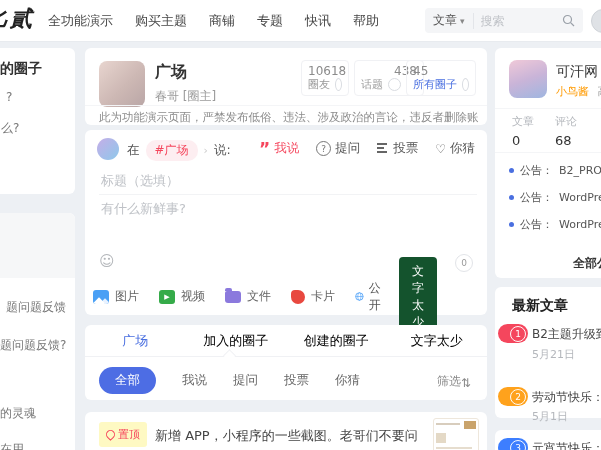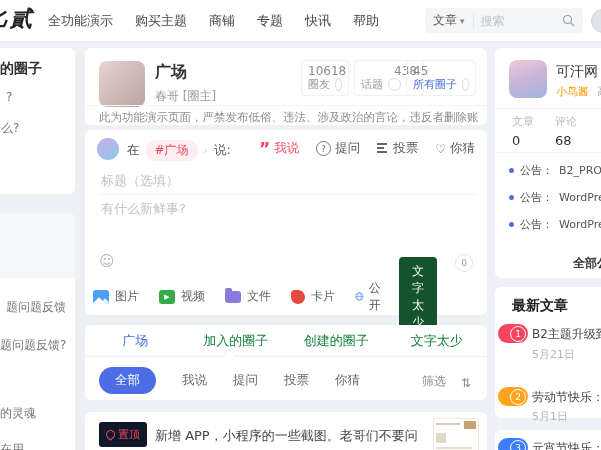--- a/index.html
+++ b/index.html
@@ -75,30 +75,30 @@
   .ic-file{width:16px;height:12px;background:#8b79dd;border-radius:2px 3px 3px 3px;position:relative;}
   .ic-file::before{content:"";position:absolute;left:0;top:-3px;width:7px;height:3px;background:#8b79dd;border-radius:2px 2px 0 0;}
   .ic-card{width:14px;height:14px;background:#e8483f;border-radius:4px 7px 7px 7px;}
   .cright{margin-left:auto;display:flex;align-items:center;gap:14px;}
   .pubbtn{background:#14532d;color:#fff;font-size:12px;border:0;border-radius:4px;padding:6px 13px;cursor:pointer;font-family:inherit;}
   .pub{display:flex;align-items:center;gap:5px;font-size:12px;color:#555;}
 
   
   .tcard{left:85px;top:325px;width:402px;height:75px;}
   .tabs{position:absolute;left:0;top:0;width:402px;height:31px;display:flex;border-bottom:1px solid #f0f1f4;}
-  .tab{flex:1;display:flex;align-items:center;justify-content:center;font-size:13px;color:#15803d;cursor:pointer;}
+  .tab{flex:1;display:flex;align-items:center;justify-content:center;font-size:13px;color:#000000;cursor:pointer;}
   .tab.active{color:#4a6fe0;}
   .tabcaret{position:absolute;left:140px;top:26px;width:8px;height:8px;background:#fff;border-left:1px solid #f0f1f4;border-top:1px solid #f0f1f4;transform:rotate(45deg);}
   .pills{position:absolute;left:14px;top:42px;display:flex;align-items:center;gap:26px;font-size:12.5px;color:#666;}
   .pill-active{background:#4d6de4;color:#fff;border-radius:14px;padding:5px 16px;font-size:12.5px;}
-  .sort{position:absolute;right:16px;top:48px;font-size:12px;color:#888;display:flex;gap:15px;align-items:flex-end;cursor:pointer;}
+  .sort{position:absolute;right:16px;top:48px;font-size:12px;color:#888;display:flex;gap:0;align-items:flex-end;cursor:pointer;}
 
   
   .pcard{left:85px;top:412px;width:402px;height:70px;}
-  .pin-badge{display:inline-flex;align-items:center;gap:3px;background:#0f172a;color:#f5465d;font-size:11px;
+  .pin-badge{display:inline-flex;align-items:center;gap:3px;background:#fef9c3;color:#f5465d;font-size:11px;
              border-radius:3px;padding:2px 7px;margin-right:8px;vertical-align:1px;}
   .pin-ic{width:7px;height:7px;border:1px solid #f5465d;border-radius:50% 50% 50% 0;transform:rotate(-45deg);display:inline-block;}
   .ptext{position:absolute;left:14px;top:10px;width:330px;font-size:13px;color:#454545;line-height:21px;}
   .pthumb{position:absolute;left:348px;top:6px;width:44px;height:58px;border:1px solid #eee7dc;border-radius:3px;
           background:linear-gradient(#fff,#fff) ,#fbf8f3;position:absolute;overflow:hidden;}
   .pt1{position:absolute;right:2px;top:2px;width:12px;height:8px;background:#c9a36b;}
   .pt2{position:absolute;left:2px;top:4px;width:24px;height:2px;background:#d8cdbd;}
   .pt3{position:absolute;left:2px;top:14px;width:10px;height:10px;background:#e4d9c6;}
   .pt4{position:absolute;left:2px;top:28px;width:36px;height:2px;background:#e6ddce;}
 

